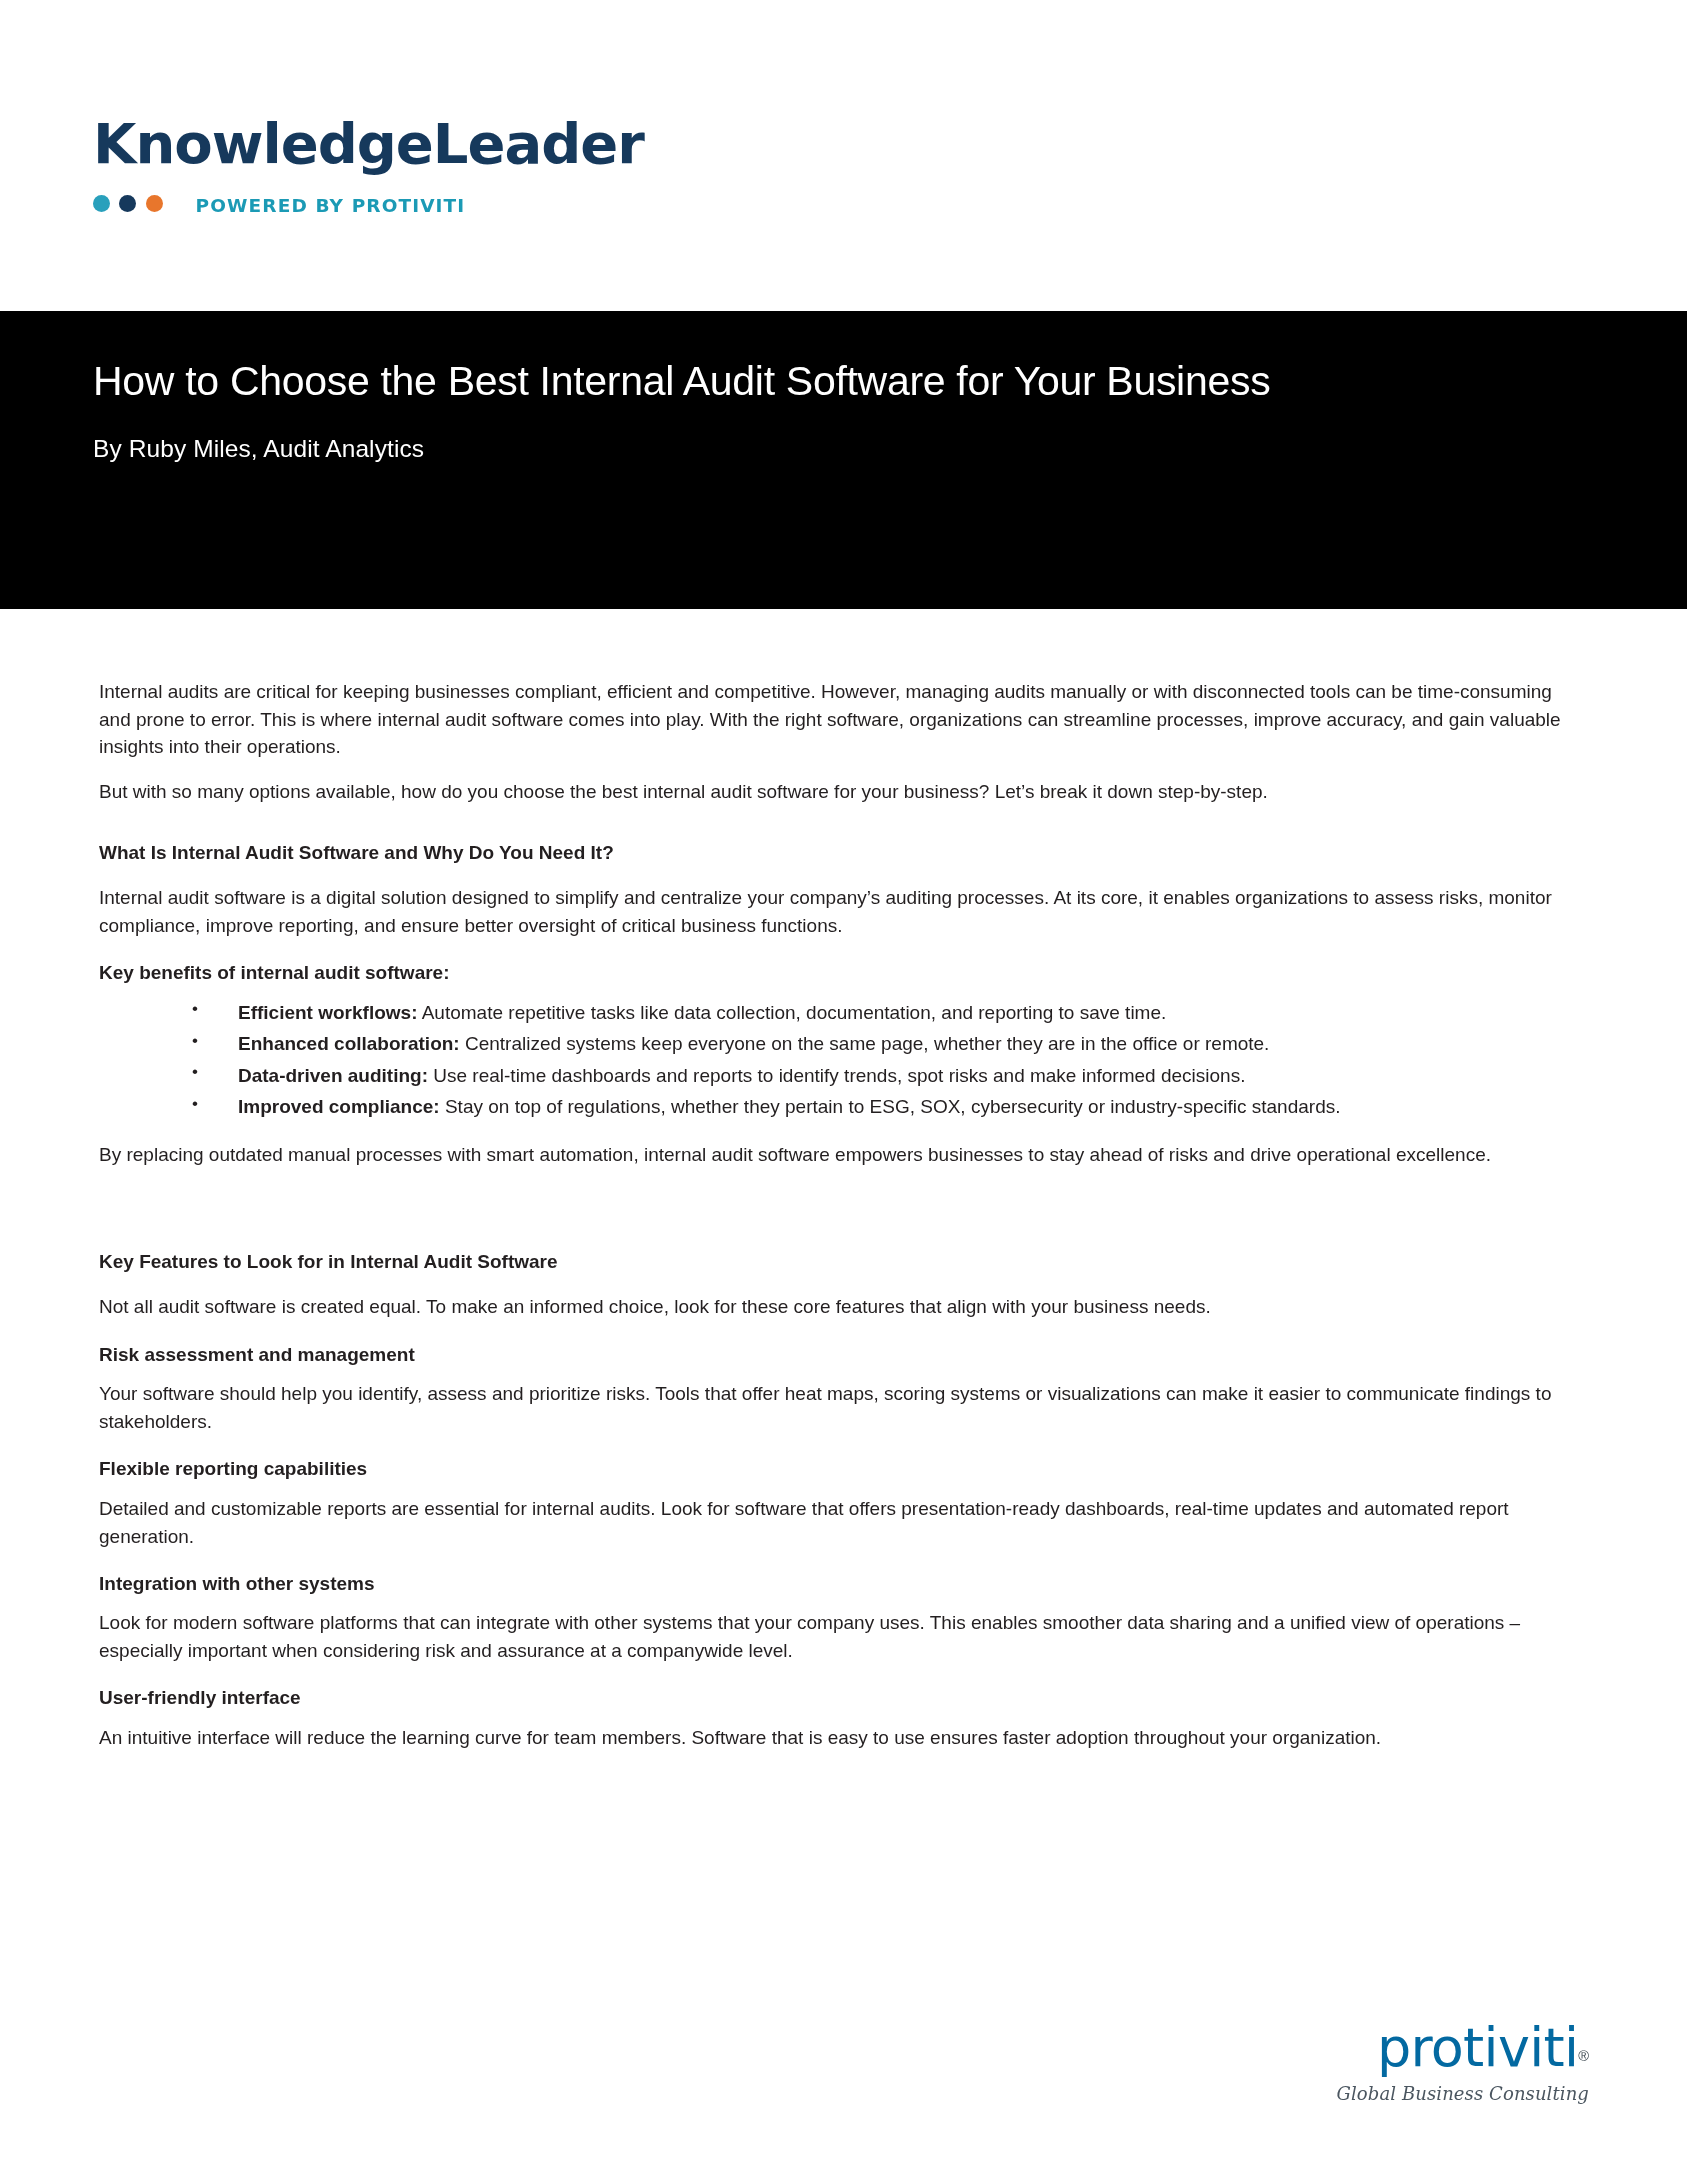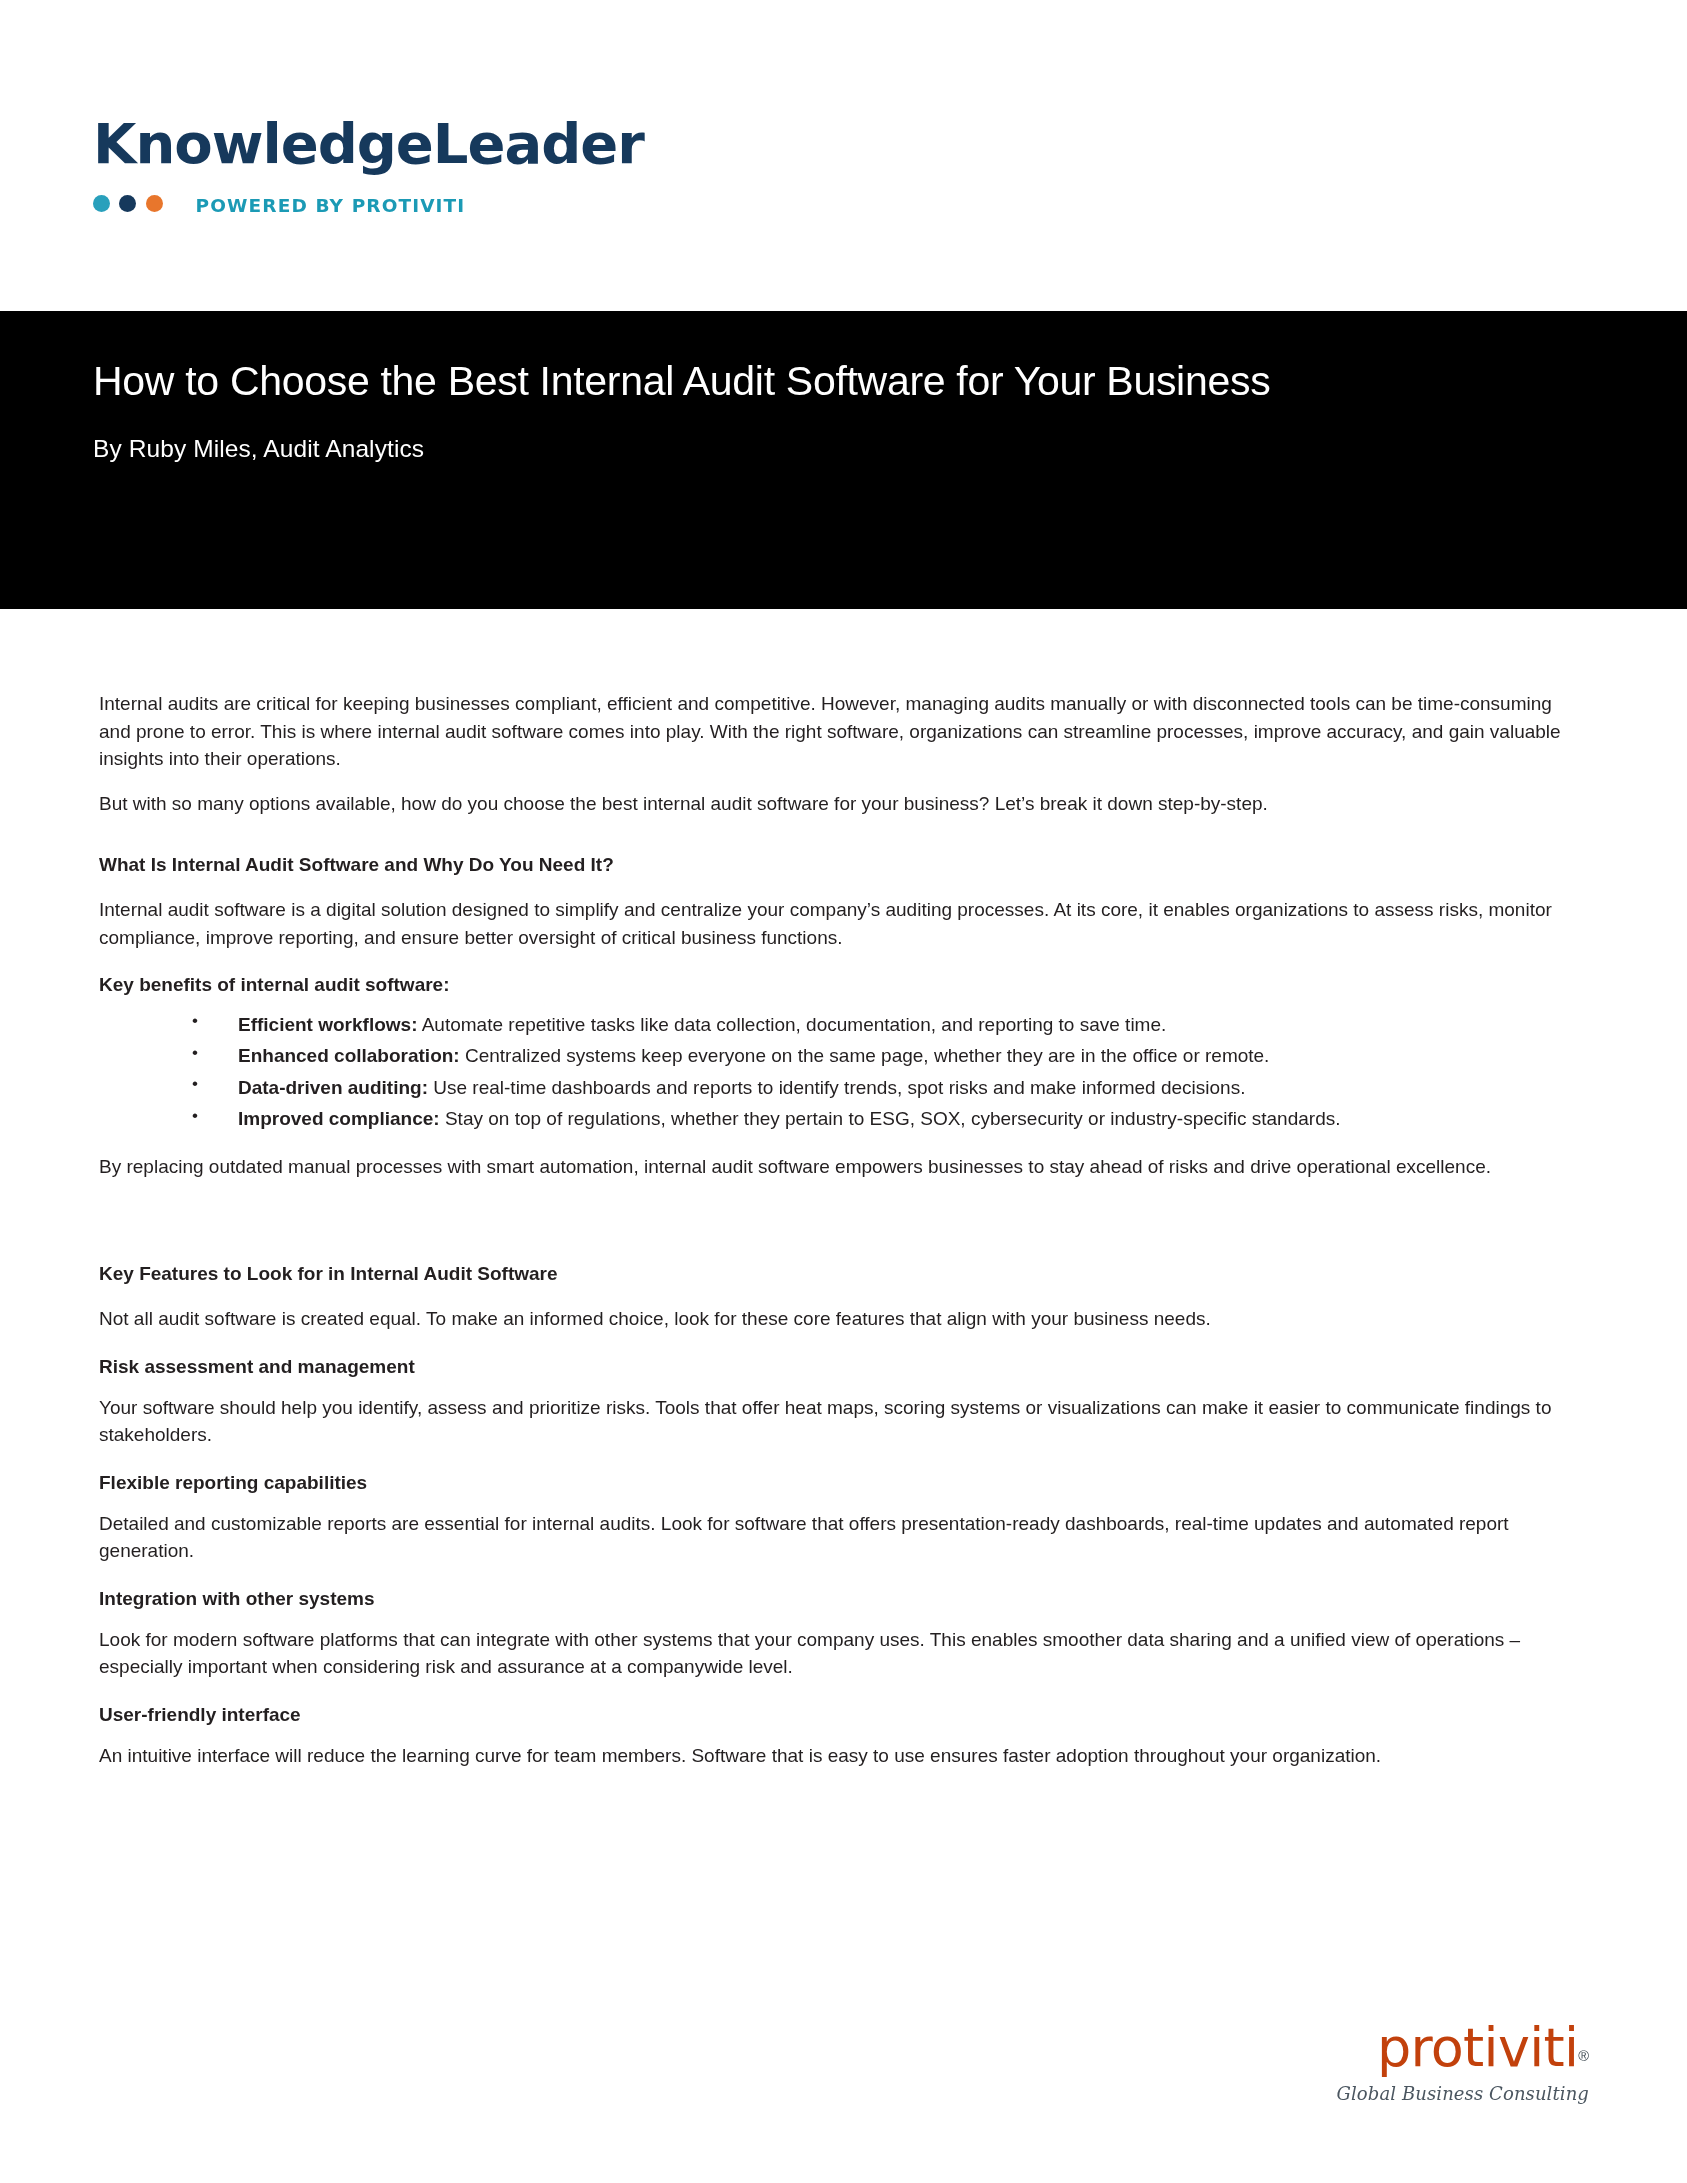--- a/index.html
+++ b/index.html
@@ -82,21 +82,21 @@
     letter-spacing: 0.1px;
   }
 
   
   .content {
     padding: 65px 99px 0 99px;
   }
   p.body-text {
     font-size: 19px;
     line-height: 1.46;
-    margin: 16px 0 17px 0;
+    margin: 4px 0 17px 0;
     color: #231f20;
     max-width: 1495px;
   }
   h2.section-head {
     font-size: 19px;
     font-weight: bold;
     color: #231f20;
     margin: 36px 0 20px 0;
   }
   h3.sub-head {
@@ -134,21 +134,21 @@
   
   .footer-logo {
     position: absolute;
     right: 98px;
     bottom: 79px;
     text-align: right;
   }
   .protiviti-word {
     font-family: "DejaVu Sans", sans-serif;
     font-size: 54px;
-    color: #c2410c;
+    color: #0369a1;
     letter-spacing: -0.7px;
     line-height: 1;
     display: inline-block;
   }
   .protiviti-reg {
     font-size: 14.6px;
     vertical-align: super;
     color: #3f4a52;
   }
   .protiviti-tag {

